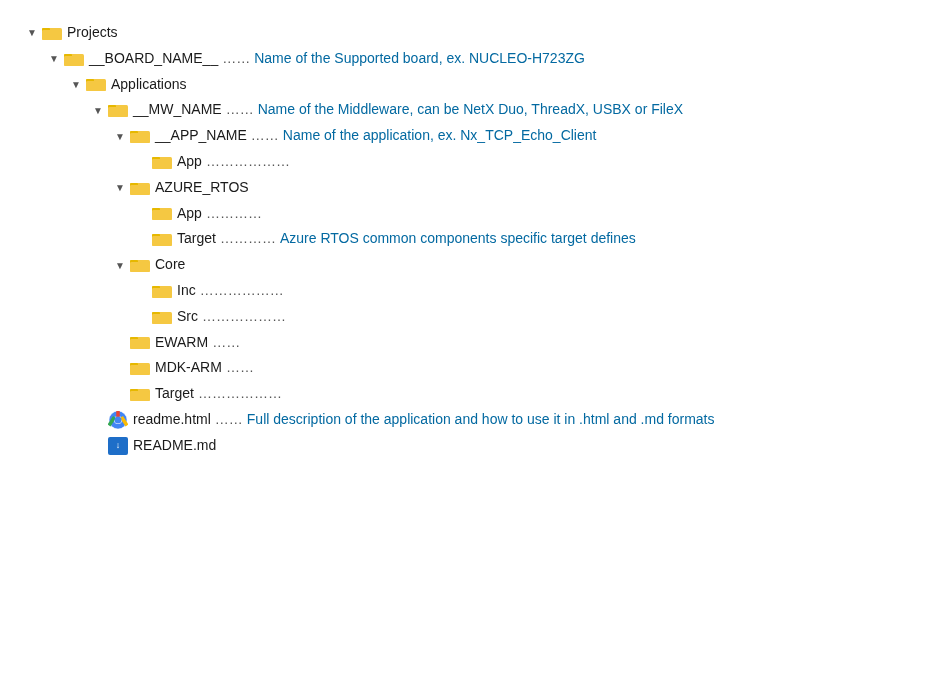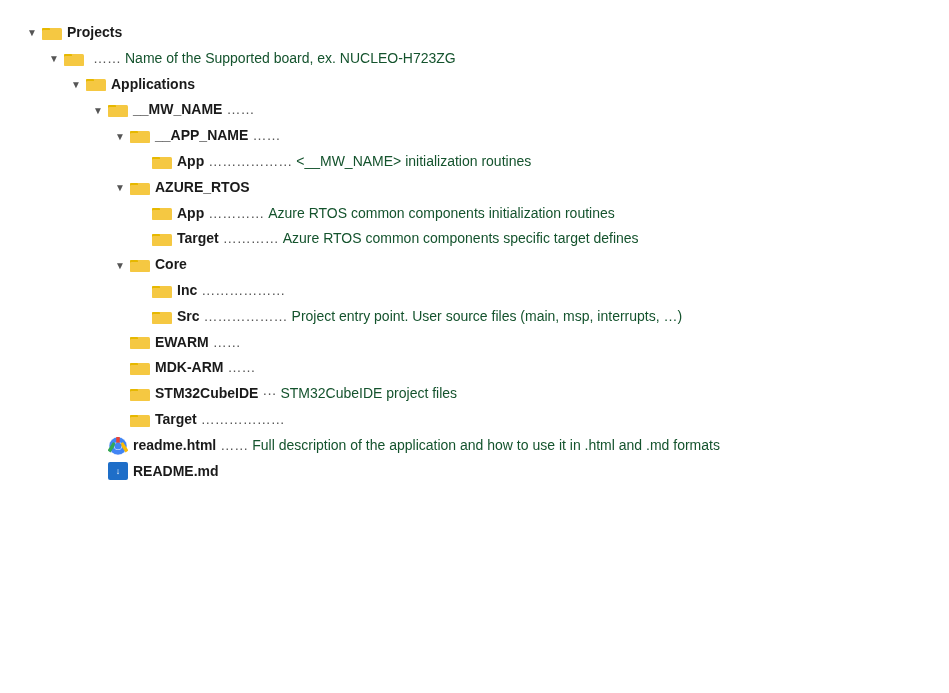--- a/index.html
+++ b/index.html
@@ -32,29 +32,29 @@
     .spacer { display: inline-block; width: 18px; }
     .folder-icon {
       display: inline-block;
       width: 20px;
       height: 16px;
       margin-right: 5px;
       position: relative;
     }
     .folder-icon svg { width: 20px; height: 16px; }
     .node-label {
-      font-weight: 700;
+      font-weight: 400;
       color: #1a1a1a;
     }
     .dots {
       color: #555;
       margin: 0 4px;
     }
     .description {
-      color: #14532d;
+      color: #0369a1;
     }
     .chrome-icon {
       display: inline-block;
       width: 20px;
       height: 20px;
       margin-right: 5px;
       vertical-align: middle;
     }
   </style>
 </head>
@@ -72,20 +72,21 @@
       <span class="node-label">Projects</span>
     </div>
     <div class="tree-row">
       <span class="indent" style="width:22px"></span>
       <span class="toggle">▼</span>
       <span class="folder-icon"><svg viewBox="0 0 20 16" xmlns="http://www.w3.org/2000/svg">
       <rect x="0" y="3" width="20" height="12" rx="1.5" fill="#F5C842"></rect>
       <rect x="0" y="3" width="8" height="3" rx="1" fill="#E6B800"></rect>
       <rect x="0" y="5" width="20" height="10" rx="1.5" fill="#F5C842"></rect>
     </svg></span>
+      <span class="node-label">__BOARD_NAME__</span>
       <span class="dots">……</span>
       <span class="description">Name of the Supported board, ex. NUCLEO-H723ZG</span>
     </div>
     <div class="tree-row">
       <span class="indent" style="width:44px"></span>
       <span class="toggle">▼</span>
       <span class="folder-icon"><svg viewBox="0 0 20 16" xmlns="http://www.w3.org/2000/svg">
       <rect x="0" y="3" width="20" height="12" rx="1.5" fill="#F5C842"></rect>
       <rect x="0" y="3" width="8" height="3" rx="1" fill="#E6B800"></rect>
       <rect x="0" y="5" width="20" height="10" rx="1.5" fill="#F5C842"></rect>
@@ -95,43 +96,44 @@
     <div class="tree-row">
       <span class="indent" style="width:66px"></span>
       <span class="toggle">▼</span>
       <span class="folder-icon"><svg viewBox="0 0 20 16" xmlns="http://www.w3.org/2000/svg">
       <rect x="0" y="3" width="20" height="12" rx="1.5" fill="#F5C842"></rect>
       <rect x="0" y="3" width="8" height="3" rx="1" fill="#E6B800"></rect>
       <rect x="0" y="5" width="20" height="10" rx="1.5" fill="#F5C842"></rect>
     </svg></span>
       <span class="node-label">__MW_NAME</span>
       <span class="dots">……</span>
+      <span class="description">Name of the Middleware, can be NetX Duo, ThreadX, USBX or FileX</span>
     </div>
     <div class="tree-row">
       <span class="indent" style="width:88px"></span>
       <span class="toggle">▼</span>
       <span class="folder-icon"><svg viewBox="0 0 20 16" xmlns="http://www.w3.org/2000/svg">
       <rect x="0" y="3" width="20" height="12" rx="1.5" fill="#F5C842"></rect>
       <rect x="0" y="3" width="8" height="3" rx="1" fill="#E6B800"></rect>
       <rect x="0" y="5" width="20" height="10" rx="1.5" fill="#F5C842"></rect>
     </svg></span>
       <span class="node-label">__APP_NAME</span>
       <span class="dots">……</span>
+      <span class="description">Name of the application, ex. Nx_TCP_Echo_Client</span>
     </div>
     <div class="tree-row">
       <span class="indent" style="width:110px"></span>
       <span class="spacer"></span>
       <span class="folder-icon"><svg viewBox="0 0 20 16" xmlns="http://www.w3.org/2000/svg">
       <rect x="0" y="3" width="20" height="12" rx="1.5" fill="#F5C842"></rect>
       <rect x="0" y="3" width="8" height="3" rx="1" fill="#E6B800"></rect>
       <rect x="0" y="5" width="20" height="10" rx="1.5" fill="#F5C842"></rect>
     </svg></span>
       <span class="node-label">App</span>
       <span class="dots">………………</span>
-      <span class="description">&lt;__MW_NAME&gt; initialization routines</span>
     </div>
     <div class="tree-row">
       <span class="indent" style="width:88px"></span>
       <span class="toggle">▼</span>
       <span class="folder-icon"><svg viewBox="0 0 20 16" xmlns="http://www.w3.org/2000/svg">
       <rect x="0" y="3" width="20" height="12" rx="1.5" fill="#F5C842"></rect>
       <rect x="0" y="3" width="8" height="3" rx="1" fill="#E6B800"></rect>
       <rect x="0" y="5" width="20" height="10" rx="1.5" fill="#F5C842"></rect>
     </svg></span>
       <span class="node-label">AZURE_RTOS</span>
@@ -139,21 +141,20 @@
     <div class="tree-row">
       <span class="indent" style="width:110px"></span>
       <span class="spacer"></span>
       <span class="folder-icon"><svg viewBox="0 0 20 16" xmlns="http://www.w3.org/2000/svg">
       <rect x="0" y="3" width="20" height="12" rx="1.5" fill="#F5C842"></rect>
       <rect x="0" y="3" width="8" height="3" rx="1" fill="#E6B800"></rect>
       <rect x="0" y="5" width="20" height="10" rx="1.5" fill="#F5C842"></rect>
     </svg></span>
       <span class="node-label">App</span>
       <span class="dots">…………</span>
-      <span class="description">Azure RTOS common components initialization routines</span>
     </div>
     <div class="tree-row">
       <span class="indent" style="width:110px"></span>
       <span class="spacer"></span>
       <span class="folder-icon"><svg viewBox="0 0 20 16" xmlns="http://www.w3.org/2000/svg">
       <rect x="0" y="3" width="20" height="12" rx="1.5" fill="#F5C842"></rect>
       <rect x="0" y="3" width="8" height="3" rx="1" fill="#E6B800"></rect>
       <rect x="0" y="5" width="20" height="10" rx="1.5" fill="#F5C842"></rect>
     </svg></span>
       <span class="node-label">Target</span>
@@ -184,21 +185,20 @@
     <div class="tree-row">
       <span class="indent" style="width:110px"></span>
       <span class="spacer"></span>
       <span class="folder-icon"><svg viewBox="0 0 20 16" xmlns="http://www.w3.org/2000/svg">
       <rect x="0" y="3" width="20" height="12" rx="1.5" fill="#F5C842"></rect>
       <rect x="0" y="3" width="8" height="3" rx="1" fill="#E6B800"></rect>
       <rect x="0" y="5" width="20" height="10" rx="1.5" fill="#F5C842"></rect>
     </svg></span>
       <span class="node-label">Src</span>
       <span class="dots">………………</span>
-      <span class="description">Project entry point. User source files (main, msp, interrupts, …)</span>
     </div>
     <div class="tree-row">
       <span class="indent" style="width:88px"></span>
       <span class="spacer"></span>
       <span class="folder-icon"><svg viewBox="0 0 20 16" xmlns="http://www.w3.org/2000/svg">
       <rect x="0" y="3" width="20" height="12" rx="1.5" fill="#F5C842"></rect>
       <rect x="0" y="3" width="8" height="3" rx="1" fill="#E6B800"></rect>
       <rect x="0" y="5" width="20" height="10" rx="1.5" fill="#F5C842"></rect>
     </svg></span>
       <span class="node-label">EWARM</span>
@@ -207,32 +207,20 @@
     <div class="tree-row">
       <span class="indent" style="width:88px"></span>
       <span class="spacer"></span>
       <span class="folder-icon"><svg viewBox="0 0 20 16" xmlns="http://www.w3.org/2000/svg">
       <rect x="0" y="3" width="20" height="12" rx="1.5" fill="#F5C842"></rect>
       <rect x="0" y="3" width="8" height="3" rx="1" fill="#E6B800"></rect>
       <rect x="0" y="5" width="20" height="10" rx="1.5" fill="#F5C842"></rect>
     </svg></span>
       <span class="node-label">MDK-ARM</span>
       <span class="dots">……</span>
-    </div>
-    <div class="tree-row">
-      <span class="indent" style="width:88px"></span>
-      <span class="spacer"></span>
-      <span class="folder-icon"><svg viewBox="0 0 20 16" xmlns="http://www.w3.org/2000/svg">
-      <rect x="0" y="3" width="20" height="12" rx="1.5" fill="#F5C842"></rect>
-      <rect x="0" y="3" width="8" height="3" rx="1" fill="#E6B800"></rect>
-      <rect x="0" y="5" width="20" height="10" rx="1.5" fill="#F5C842"></rect>
-    </svg></span>
-      <span class="node-label">STM32CubeIDE</span>
-      <span class="dots">···</span>
-      <span class="description">STM32CubeIDE project files</span>
     </div>
     <div class="tree-row">
       <span class="indent" style="width:88px"></span>
       <span class="spacer"></span>
       <span class="folder-icon"><svg viewBox="0 0 20 16" xmlns="http://www.w3.org/2000/svg">
       <rect x="0" y="3" width="20" height="12" rx="1.5" fill="#F5C842"></rect>
       <rect x="0" y="3" width="8" height="3" rx="1" fill="#E6B800"></rect>
       <rect x="0" y="5" width="20" height="10" rx="1.5" fill="#F5C842"></rect>
     </svg></span>
       <span class="node-label">Target</span>

